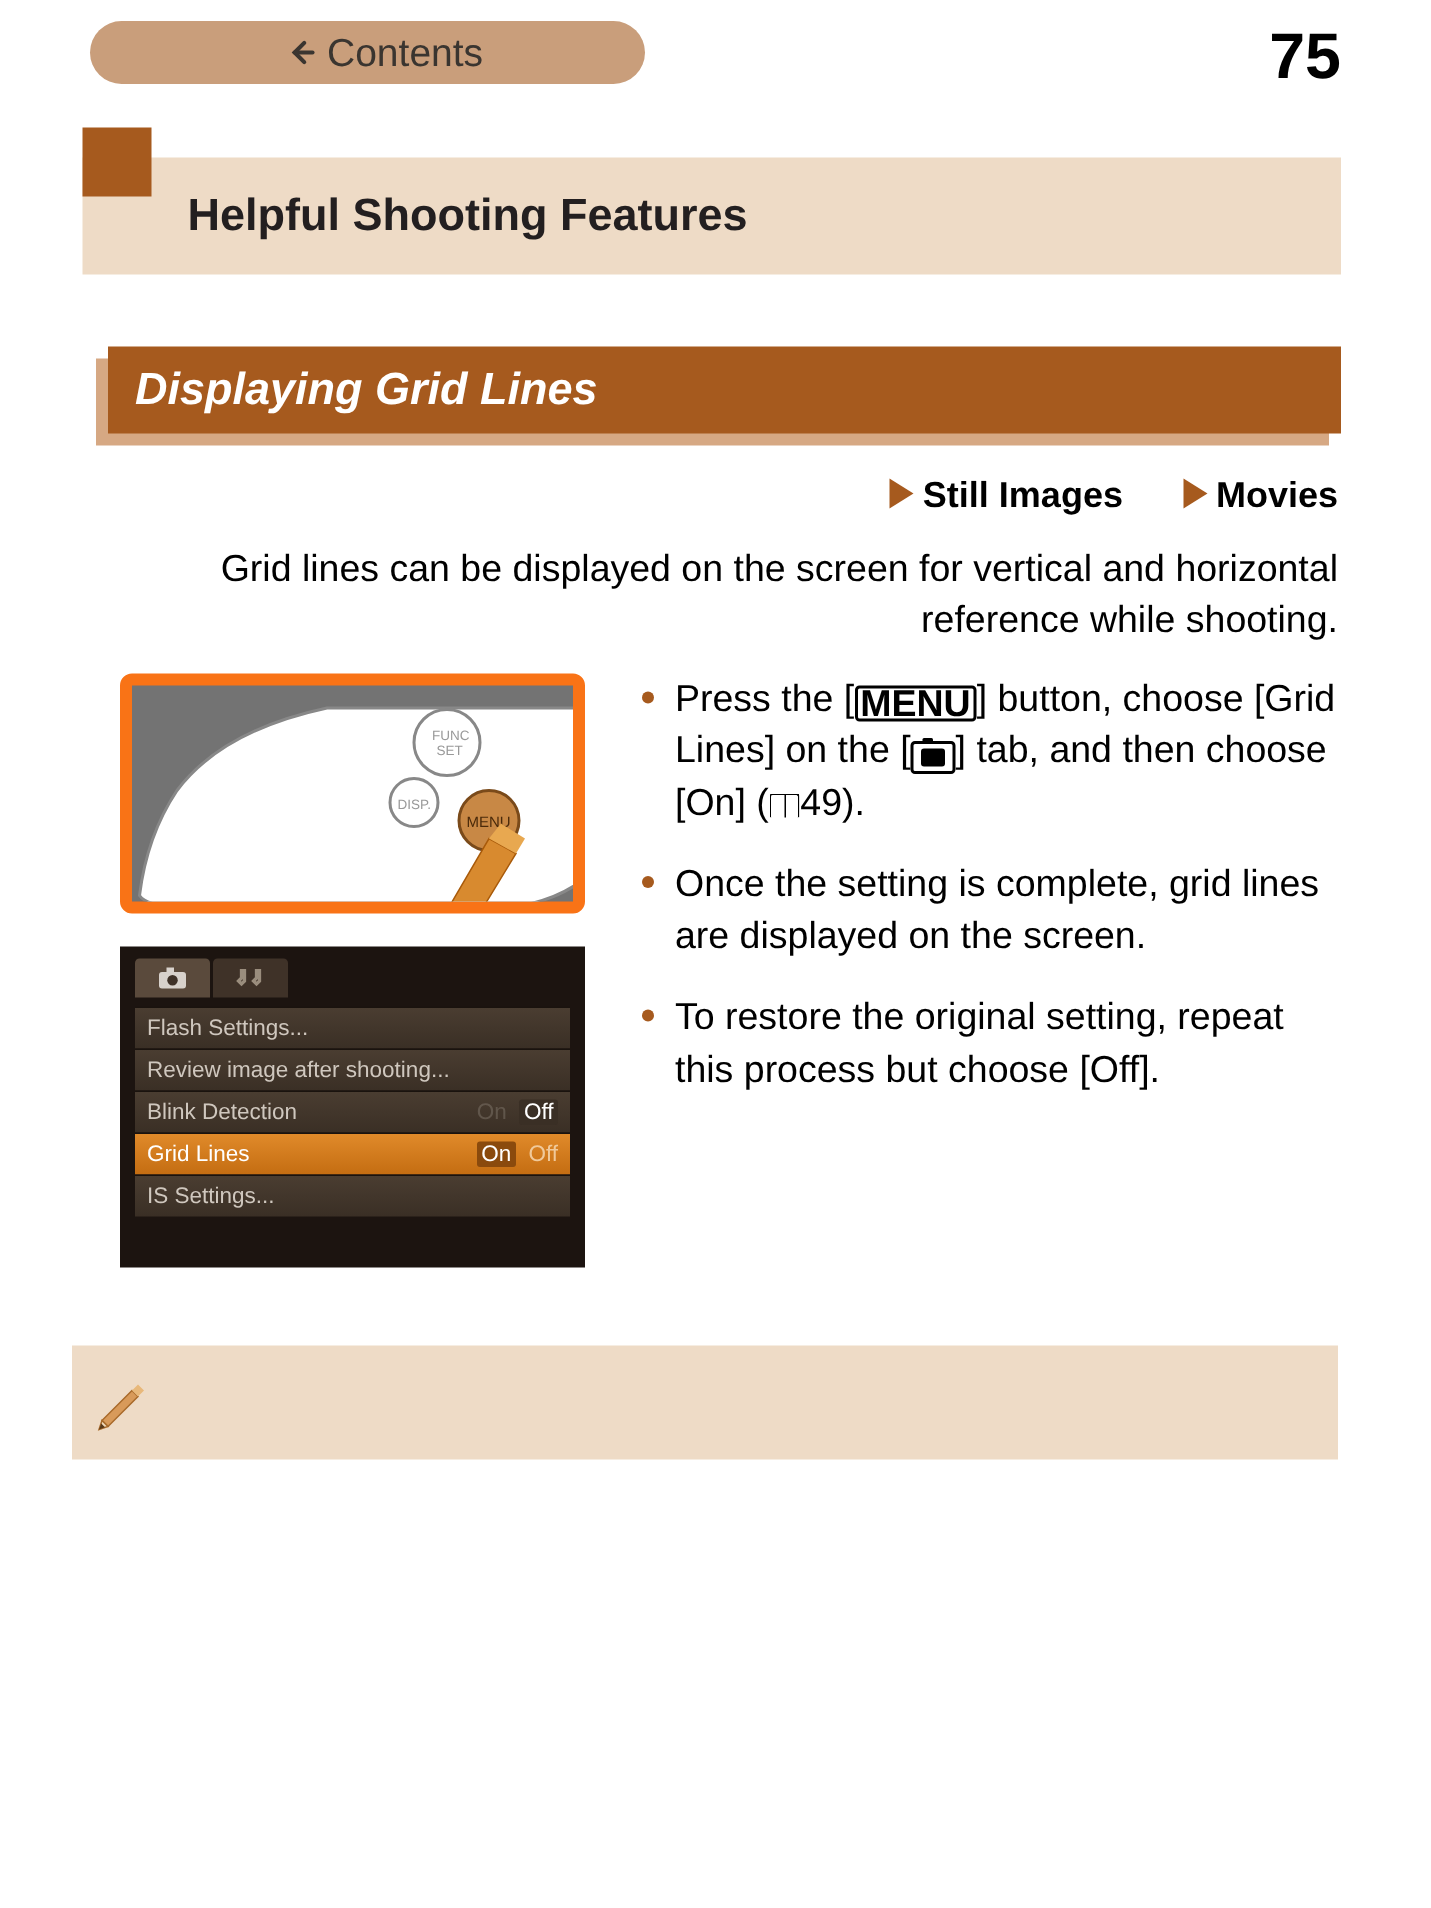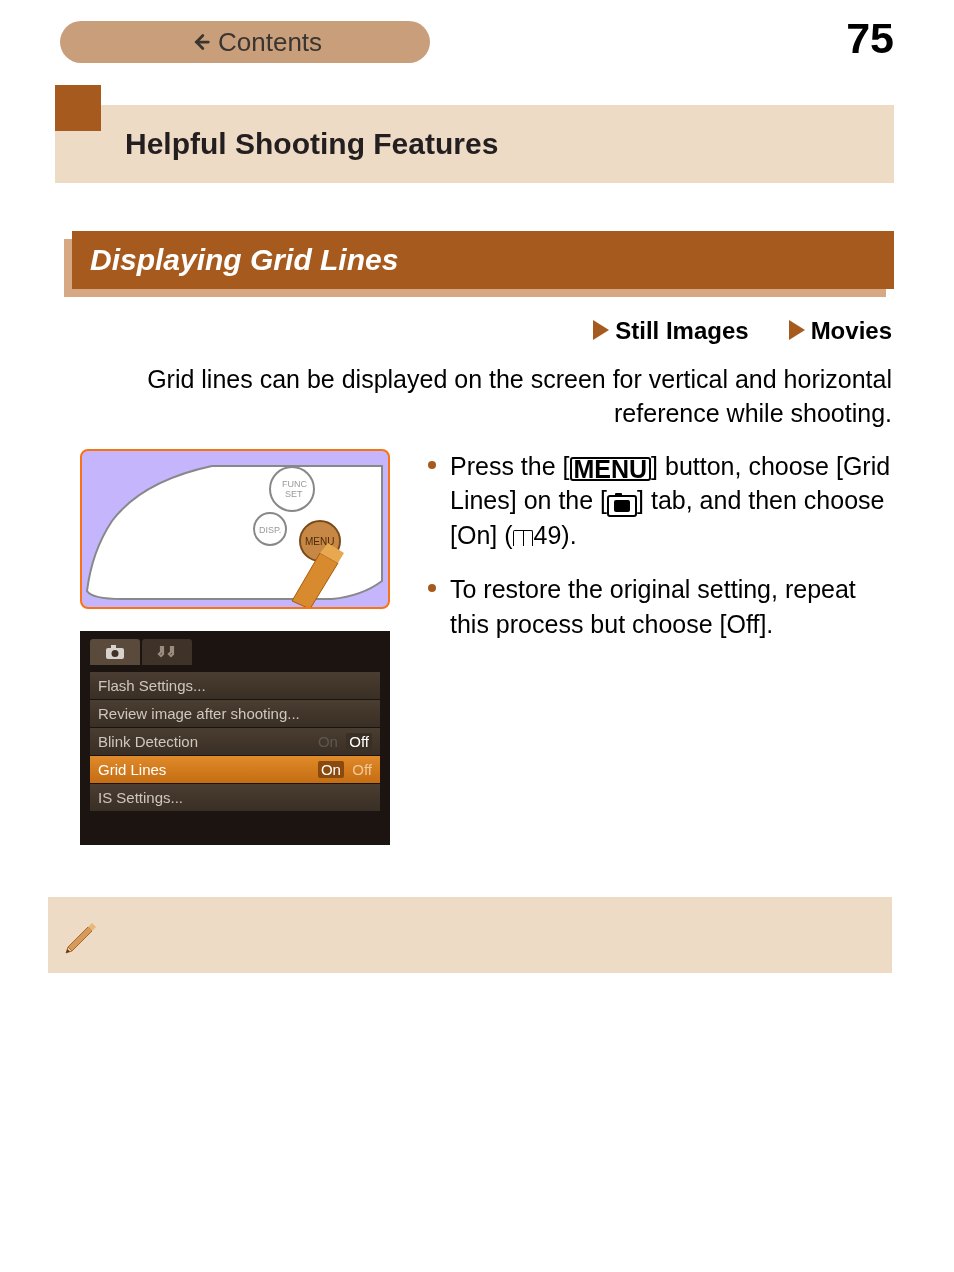--- a/index.html
+++ b/index.html
@@ -6,21 +6,21 @@
   body {
     width: 954px;
     height: 1272px;
     background: #ffffff;
     font-family: Arial, Helvetica, sans-serif;
     color: #000;
     position: relative;
   }
   .topbar {
     display: flex;
-    align-items: flex-end;
+    align-items: flex-start;
     justify-content: space-between;
     padding: 14px 60px 0 60px;
   }
   .contents-btn {
     background: #c99e7b;
     border-radius: 22px;
     width: 370px;
     height: 42px;
     display: flex;
     align-items: center;
@@ -101,23 +101,23 @@
     text-align: right;
   }
   .content-row {
     display: flex;
     margin: 18px 62px 0 80px;
     gap: 38px;
   }
   .left-col { width: 310px; flex-shrink: 0; }
   .camera-illust {
     width: 310px; height: 160px;
-    border: 2px solid #f97316;
+    border: 8px solid #f97316;
     border-radius: 8px;
-    background: #c4b5fd;
+    background: #737373;
     position: relative;
     overflow: hidden;
   }
   .lcd {
     margin-top: 22px;
     width: 310px;
     background: #1c1410;
     padding: 8px 10px 34px 10px;
     color: #d8d2cc;
     font-family: Arial, sans-serif;
@@ -312,20 +312,21 @@
       <div class="lcd-row">
           <span>IS Settings...</span>
         </div>
     </div>
   </div>
 
   <ul class="bullets">
     <li>
       <span>Press the [</span><span class="inline-icon">MENU</span><span>] button, choose [Grid Lines] on the [</span><span class="cam-icon"></span><span>] tab, and then choose [On] (</span><span class="book-icon"></span><span>49</span><span>).</span>
     </li>
+    <li>Once the setting is complete, grid lines are displayed on the screen.</li>
     <li>To restore the original setting, repeat this process but choose [Off].</li>
   </ul>
 </div>
 
 <div class="note-panel">
   <svg class="pencil" viewBox="0 0 40 40">
     <path d="M8 32 L28 12 L32 16 L12 36 Z" fill="#d89a5a" stroke="#a86a2a" stroke-width="1"></path>
     <path d="M28 12 L32 8 L36 12 L32 16 Z" fill="#e8b87a"></path>
     <path d="M8 32 L6 38 L12 36 Z" fill="#f0d8b8" stroke="#a86a2a" stroke-width="1"></path>
     <path d="M6 38 L7.5 34 L10 36.5 Z" fill="#5a3a1a"></path>

